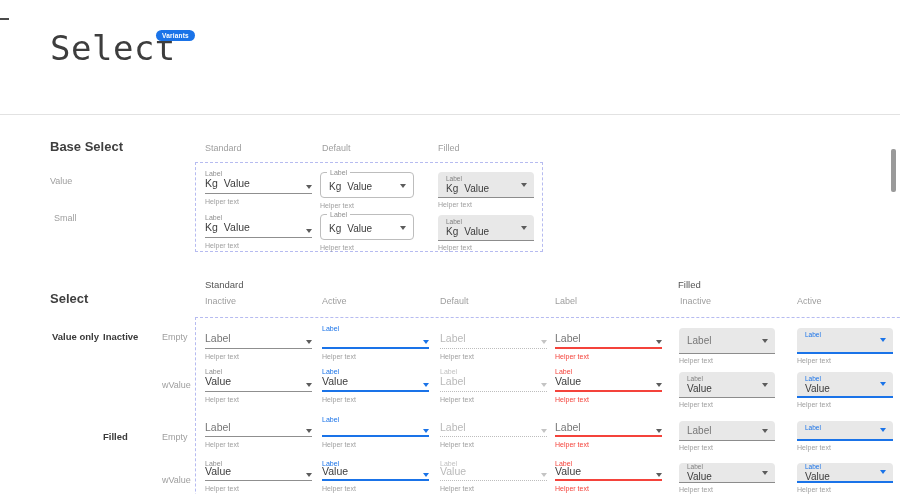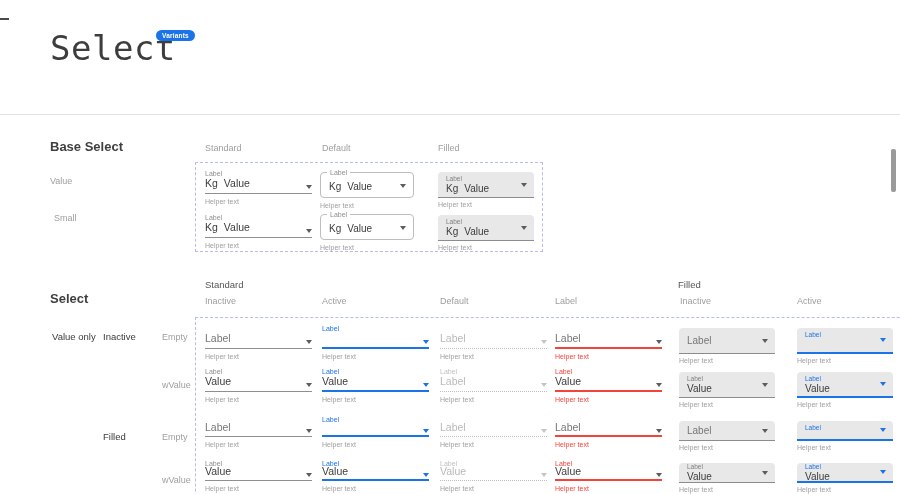--- a/index.html
+++ b/index.html
@@ -13,21 +13,21 @@
   .badge{position:absolute;left:156px;top:30px;background:#1a73e8;color:#fff;font-size:6.5px;font-weight:bold;line-height:7px;padding:2px 6px;border-radius:6px;letter-spacing:.2px}
   .subtitle{position:absolute;left:50px;top:72px;font-family:"DejaVu Sans Mono",monospace;font-size:9.5px;color:#5c5c5c;white-space:nowrap}
   .subtitle a{color:#5c5c5c;text-decoration:underline;cursor:pointer}
   .divider{position:absolute;left:0;right:0;top:114px;height:1px;background:#e2e2e2}
 
   
   .h2{position:absolute;font-size:13px;color:#3f3f3f}
   .colhead{position:absolute;font-size:9px;color:#9e9e9e;white-space:nowrap}
   .grouphead{position:absolute;font-size:9.5px;color:#555;white-space:nowrap}
   .rowlabel{position:absolute;font-size:9px;color:#9e9e9e;white-space:nowrap}
-  .rowlabel.strong{color:#3a3a3a;font-weight:normal;font-size:9.5px}
+  .rowlabel.strong{color:#3a3a3a;font-weight:bold;font-size:9.5px}
   .dashedbox{position:absolute;border:1px dashed #b6bbf0}
 
   
   .caret{width:0;height:0;border-left:3.5px solid transparent;border-right:3.5px solid transparent;border-top:4.5px solid #5c5c5c;flex:none}
 
   
   .std{position:absolute;width:107px}
   .std .toplabel{height:9px;font-size:7px;line-height:9px;color:#8f8f8f}
   .std .vrow{display:flex;align-items:flex-end;justify-content:space-between;height:16px;padding-bottom:4px;border-bottom:1px solid #8f8f8f;cursor:pointer}
   .std.dense .toplabel{height:8px}

